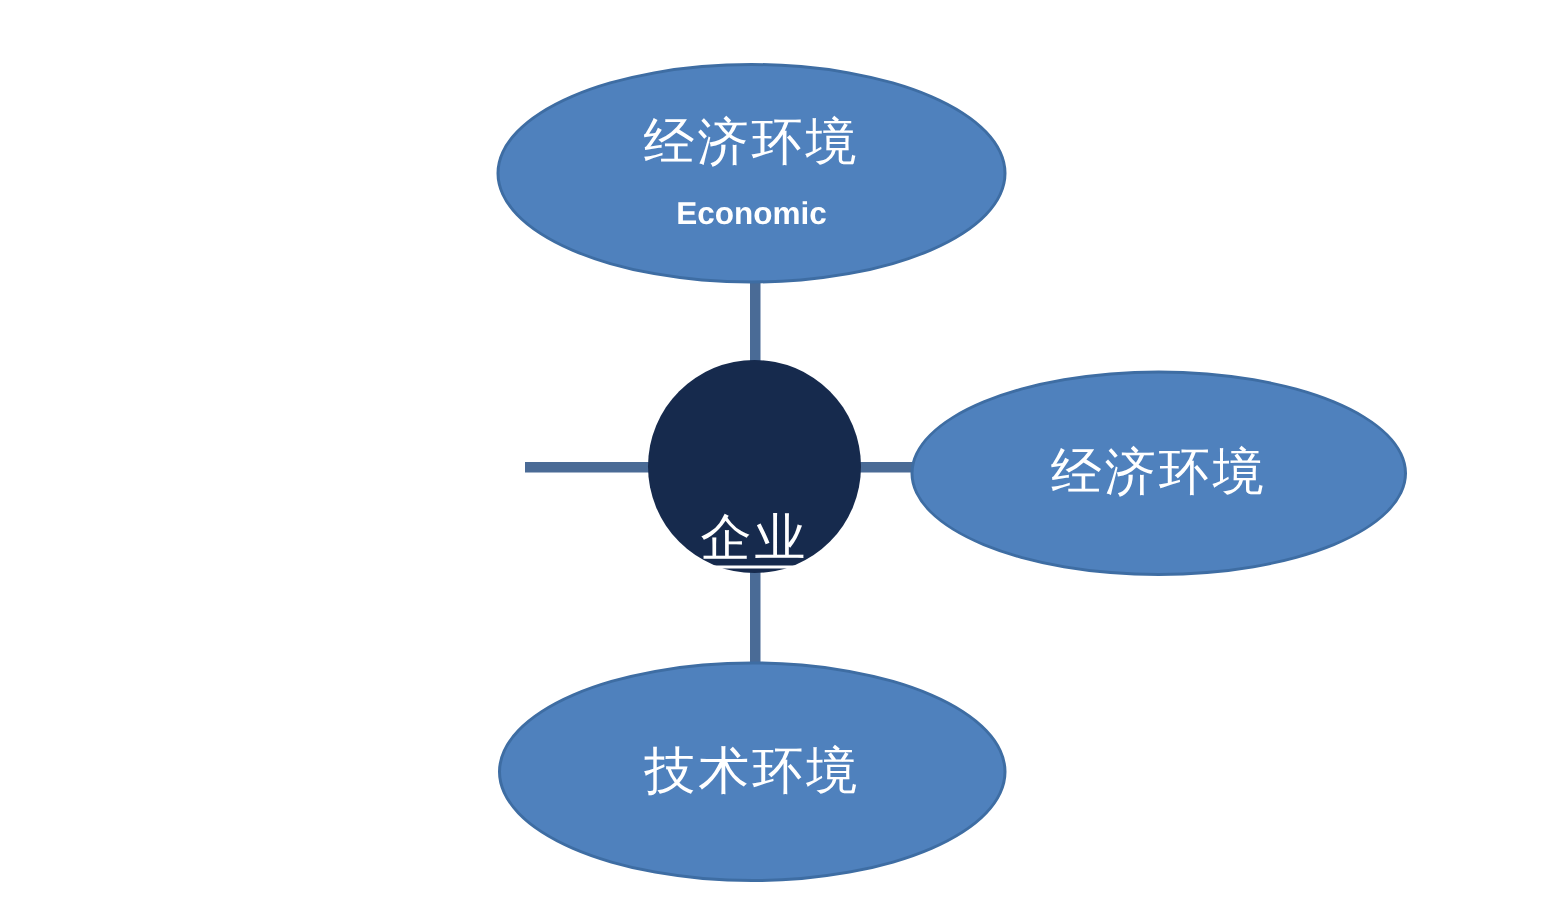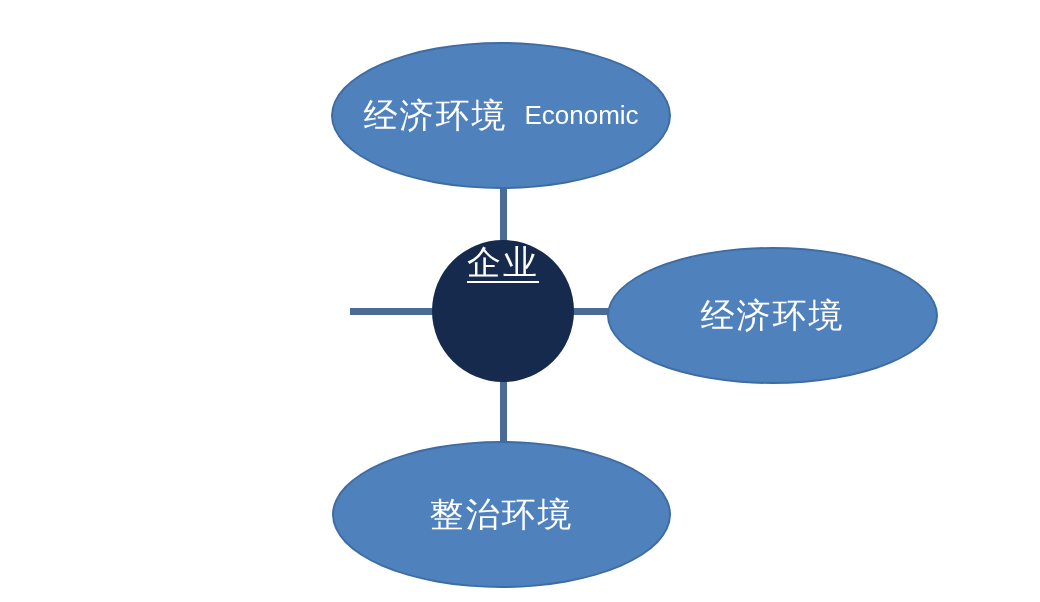--- a/index.html
+++ b/index.html
@@ -30,53 +30,54 @@
 
   
   .node {
     position: absolute;
     border-radius: 50%;
     background: #4f81bd;
     border: 2px solid #3e6da3;
     box-sizing: border-box;
     z-index: 2;
     display: flex;
-    flex-direction: row;
+    flex-direction: column;
     align-items: center;
     justify-content: center;
     gap: 17px;
     color: #ffffff;
     text-align: center;
   }
   .node .zh {
     font-size: 34px;
     letter-spacing: 2px;
     line-height: 1.1;
   }
   .node .en {
-    font-size: 26px;
+    font-size: 21px;
     line-height: 1.1;
+    font-weight: bold;
   }
   #node-economic      { left: 331px; top: 42px;  width: 340px; height: 147px; }
   #node-political     { left: 84px;  top: 247px; width: 304px; height: 137px; }
   #node-technological { left: 607px; top: 247px; width: 331px; height: 137px; }
   #node-social        { left: 332px; top: 441px; width: 339px; height: 147px; }
 
   
   #center-node {
     position: absolute;
     left: 432px;
     top: 240px;
     width: 142px;
     height: 142px;
     border-radius: 50%;
     background: #162a4d;
     z-index: 3;
     display: flex;
-    align-items: flex-start;
+    align-items: flex-end;
     justify-content: center;
   }
   #center-node .label {
     color: #ffffff;
     font-size: 34px;
     letter-spacing: 2px;
     text-decoration: underline;
     text-underline-offset: 7px;
     text-decoration-thickness: 2px;
   }
@@ -95,20 +96,20 @@
     <span class="zh">经济环境</span>
     <span class="en">Economic</span>
   </div>
 
 
   <div id="node-technological" class="node">
     <span class="zh">经济环境</span>
   </div>
 
   <div id="node-social" class="node">
-    <span class="zh">整治环境</span>
+    <span class="zh">技术环境</span>
   </div>
 
   <div id="center-node">
     <span class="label">企业</span>
   </div>
 
 </div>
 
 </body></html>

